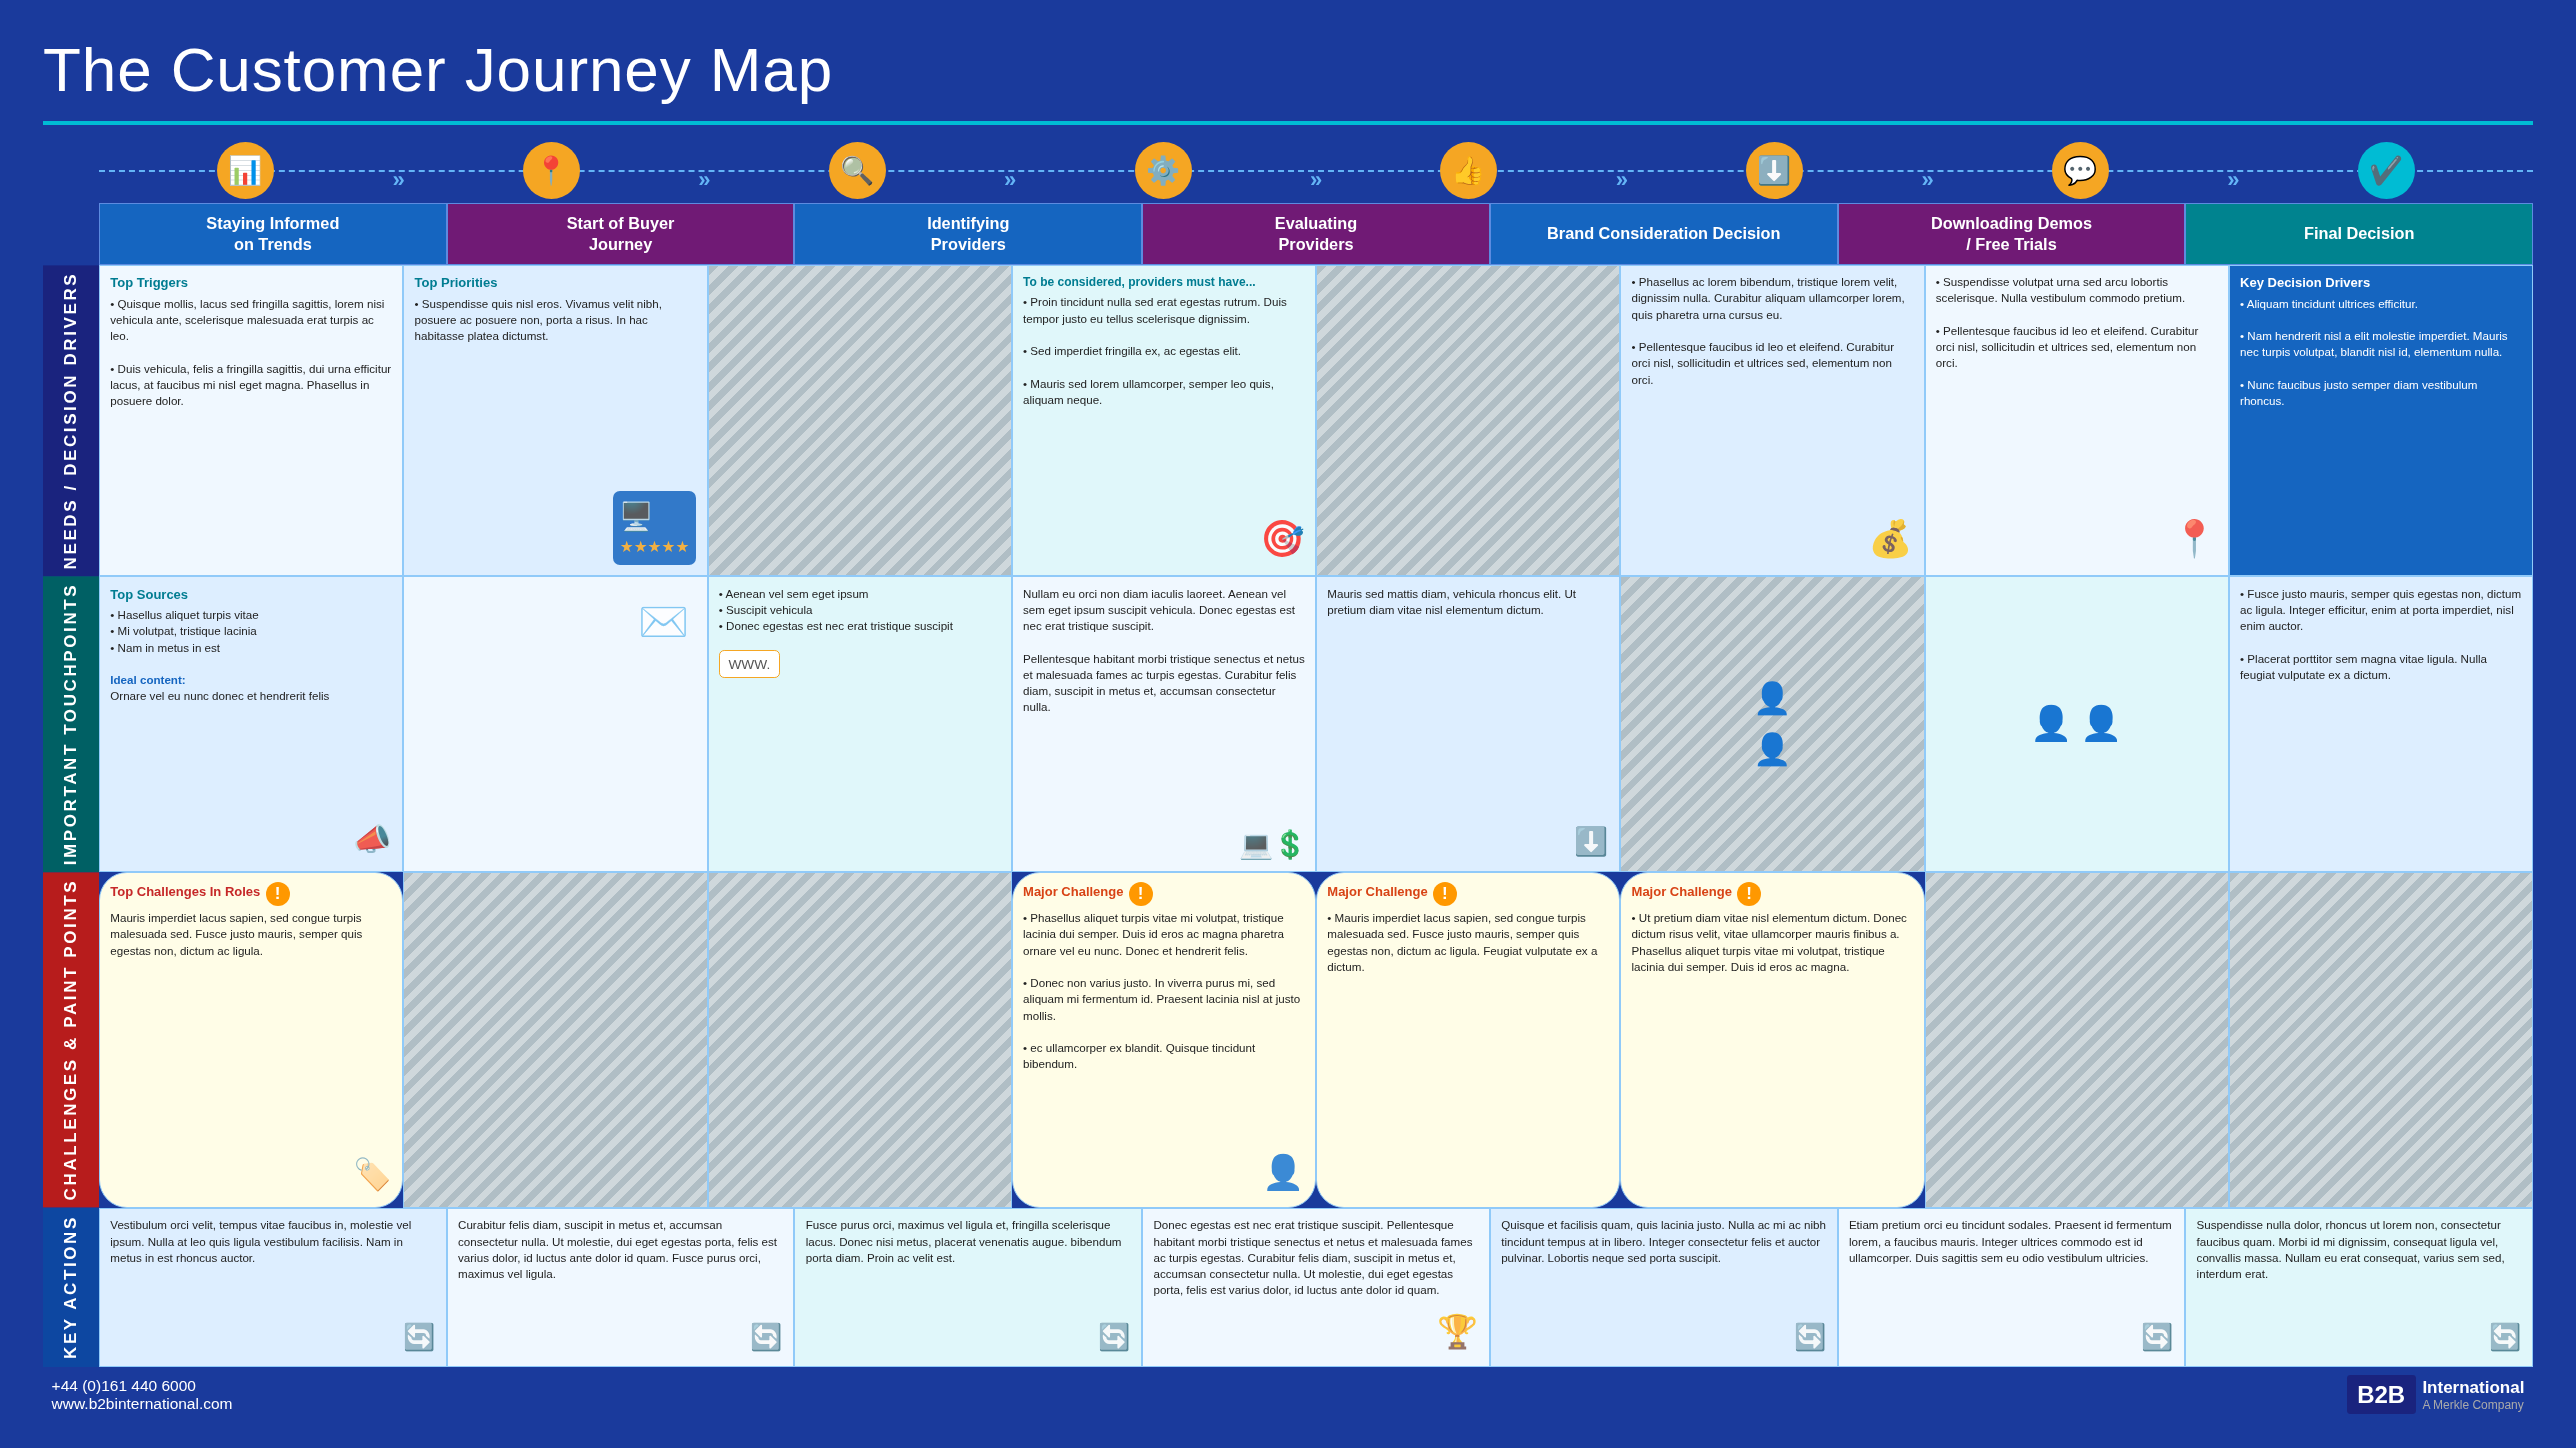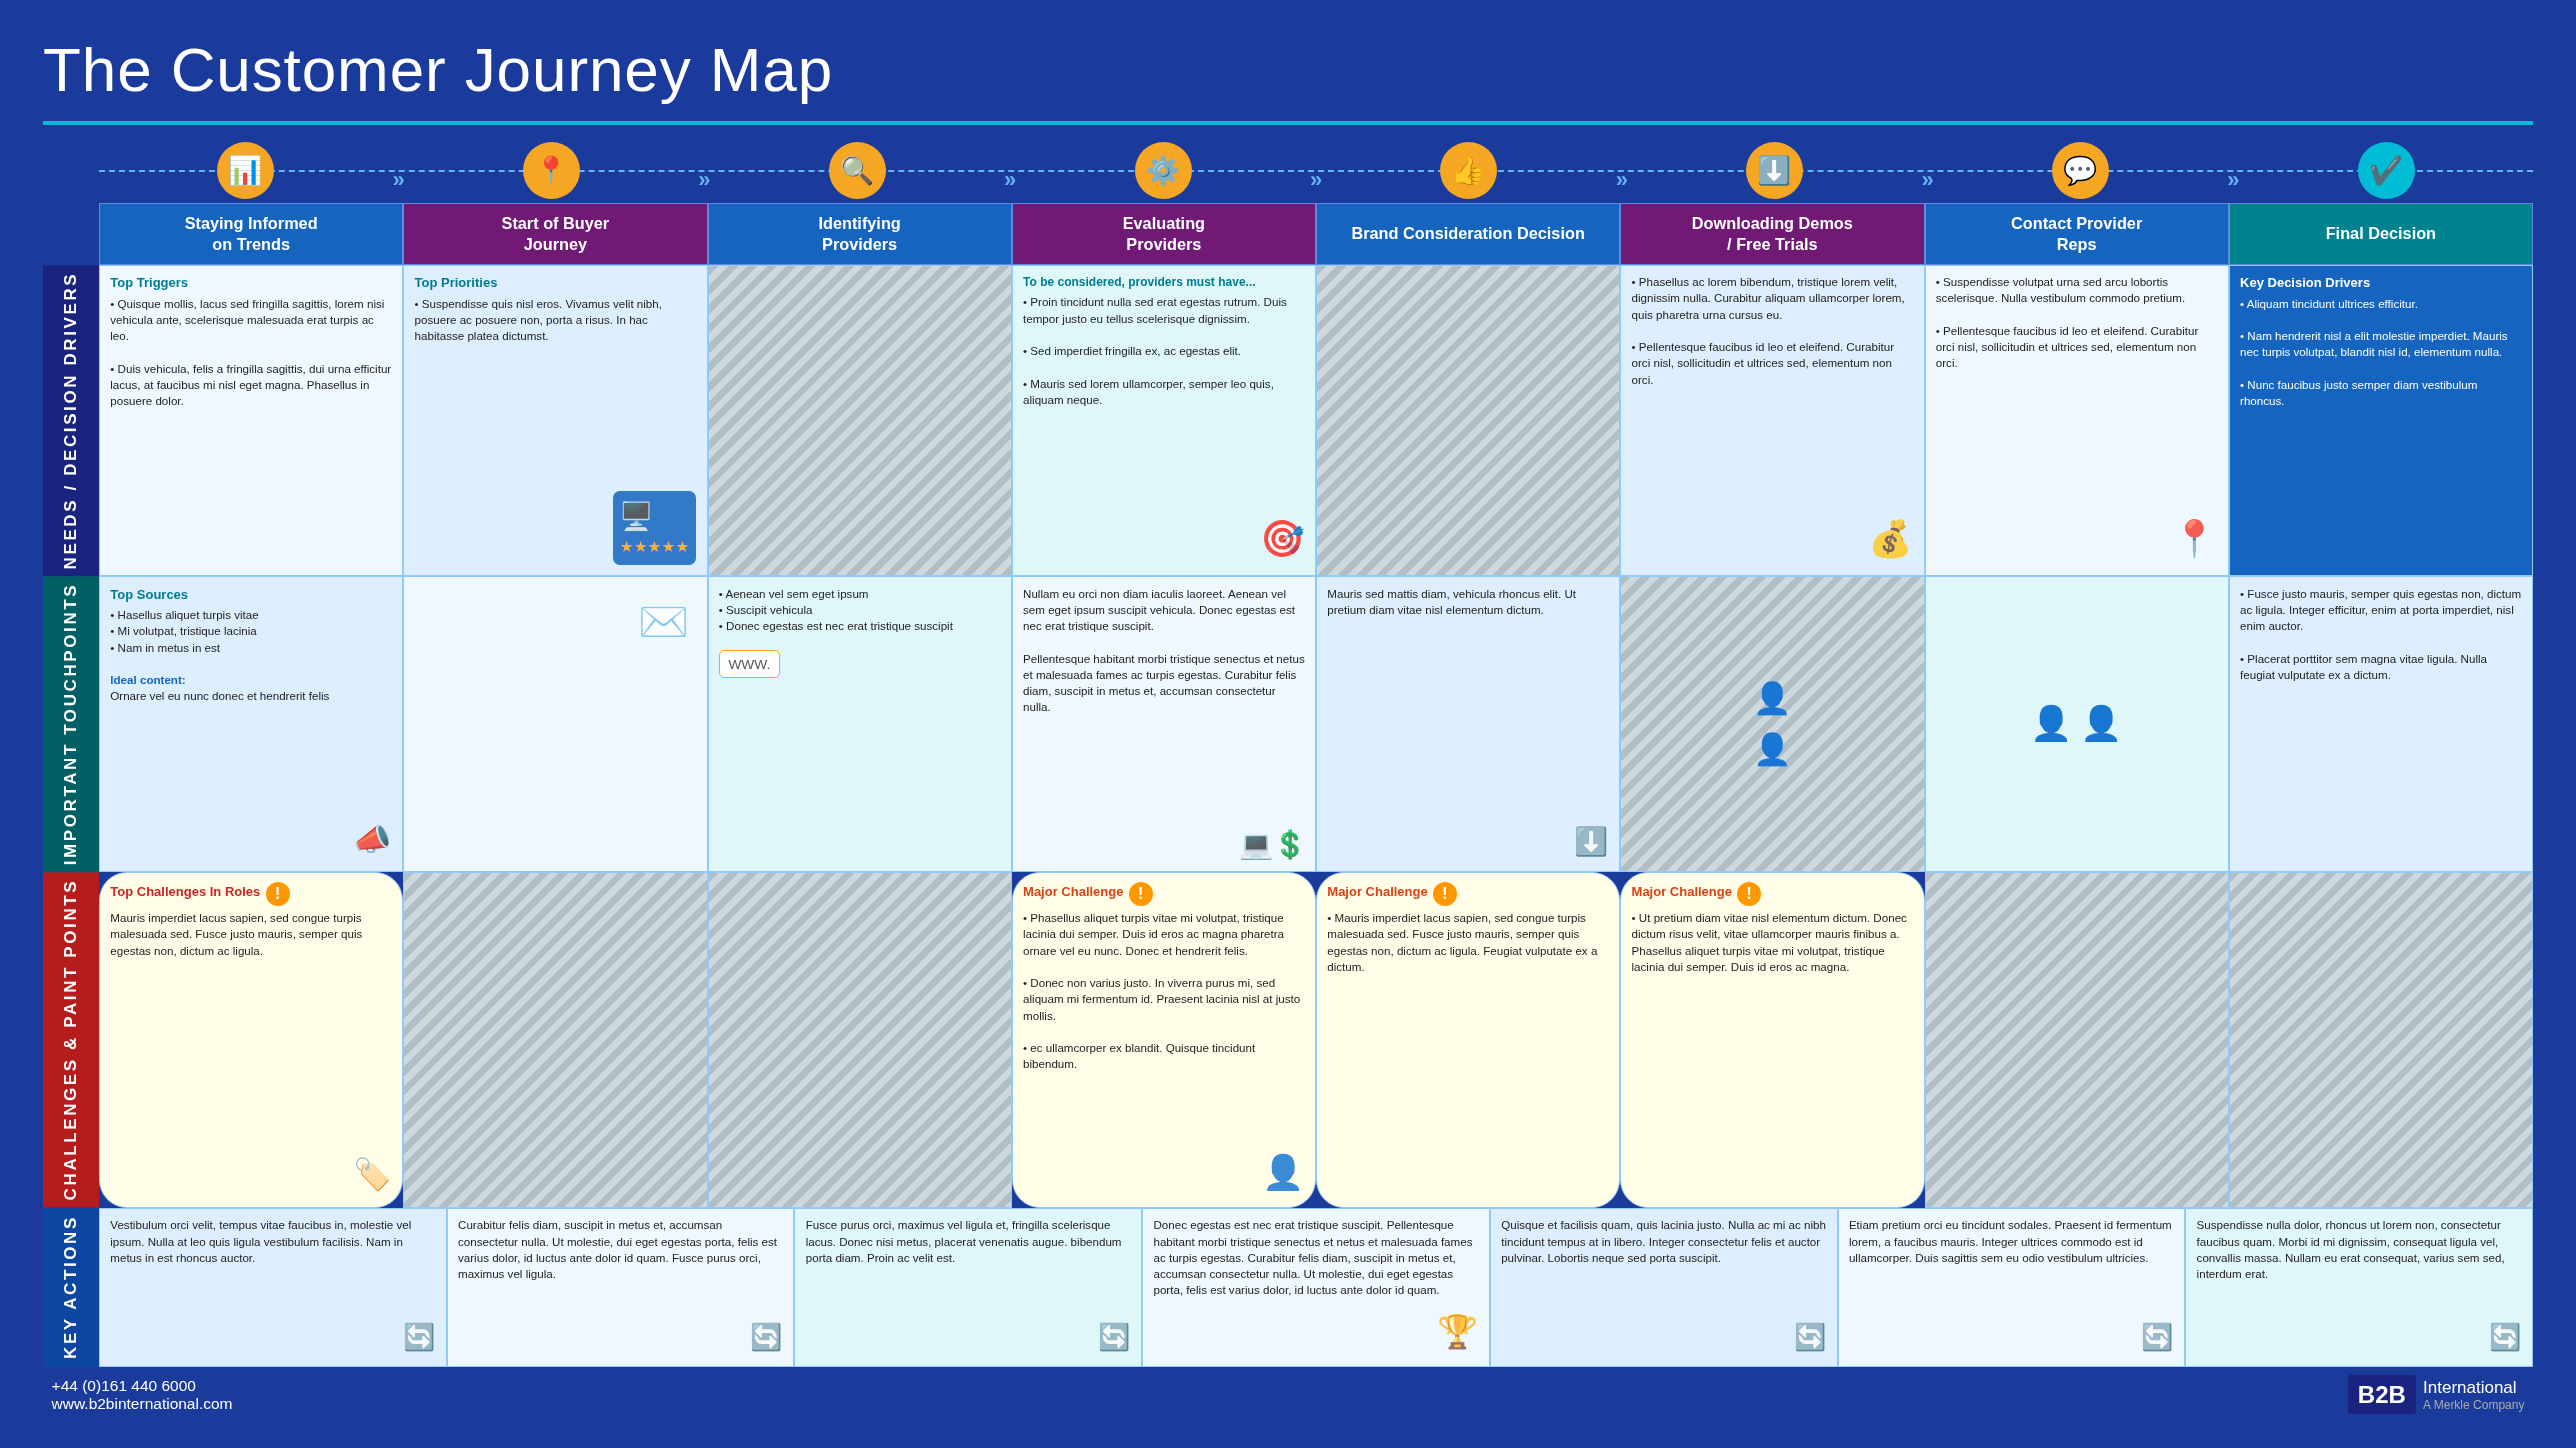--- a/index.html
+++ b/index.html
@@ -193,21 +193,21 @@
       color: white;
       font-weight: 900;
       font-size: 24px;
       padding: 5.2px 10.3px;
       border-radius: 3.4px;
       margin-right: 6.9px;
     }
     .b2b-text {
       color: white;
       font-size: 17px;
-      font-weight: 400;
+      font-weight: 700;
     }
     .b2b-sub {
       color: #aaa;
       font-size: 12px;
     }
 
     .alert-icon {
       display: inline-block;
       background: #ff9800;
       color: white;
@@ -310,21 +310,20 @@
       <div style="width:56px; min-width:56px; background:#1a3a9c;"></div>
       <div class="stage-header-row">
         <div class="s-header">Staying Informed<br>on Trends</div>
         <div class="s-header teal">Start of Buyer<br>Journey</div>
         <div class="s-header">Identifying<br>Providers</div>
         <div class="s-header teal">Evaluating<br>Providers</div>
         <div class="s-header">
             <span>Brand Consideration Decision</span>
           </div>
         <div class="s-header teal">Downloading Demos<br>/ Free Trials</div>
-        <div class="s-header">Contact Provider<br>Reps</div>
         <div class="s-header" style="background:#00838f;">
             <span>Final Decision</span>
           </div>
       </div>
     </div>
 
     <div class="table-row" style="min-height:189px;">
       <div class="left-label label-blue">
         <span>Needs / Decision Drivers</span>
       </div>

